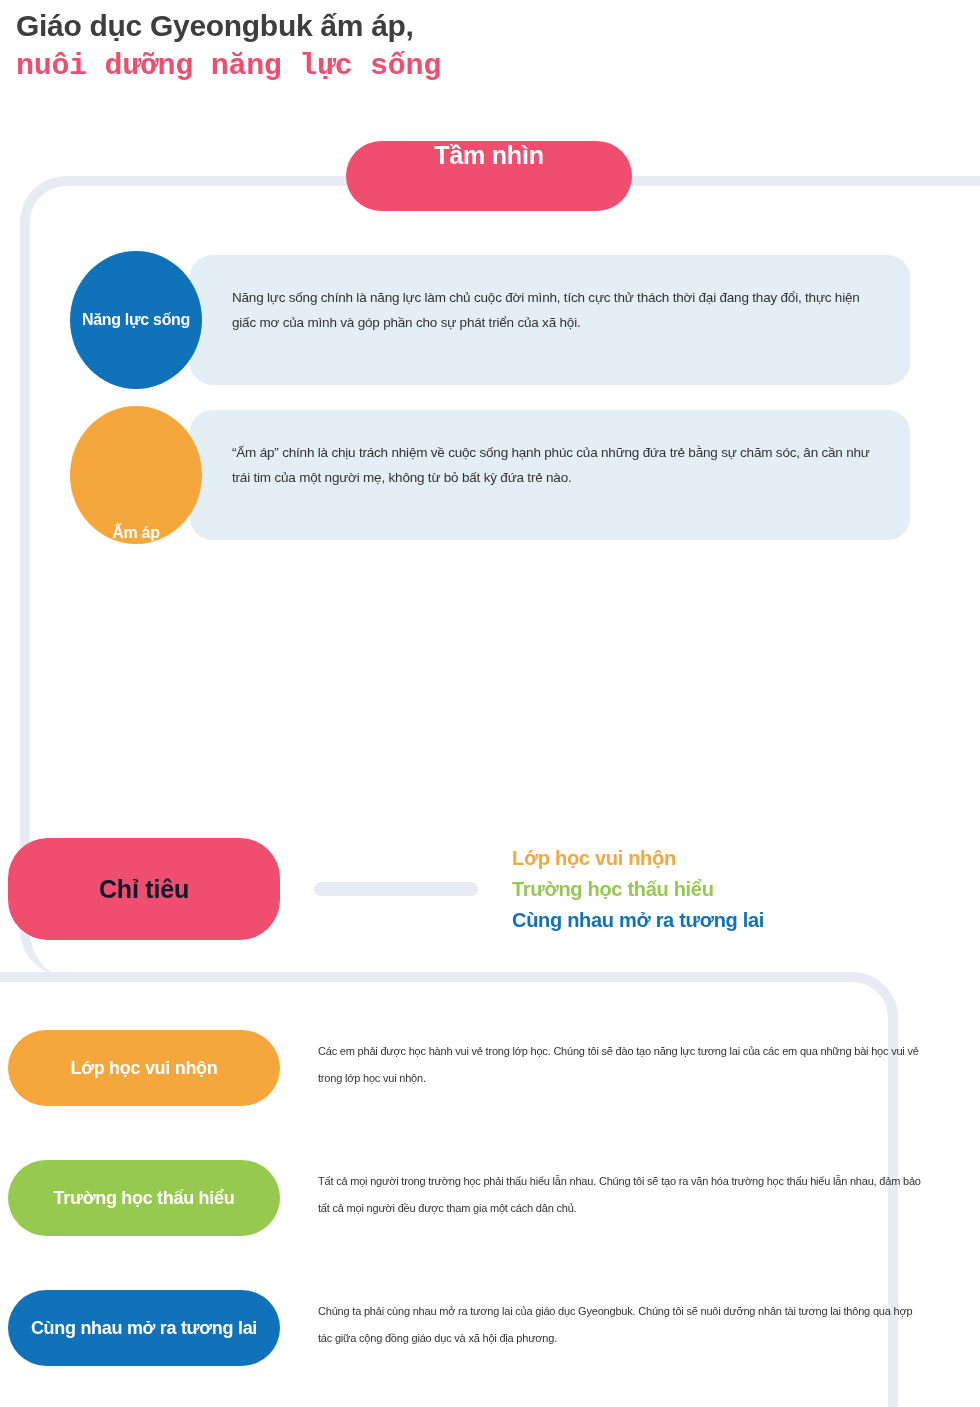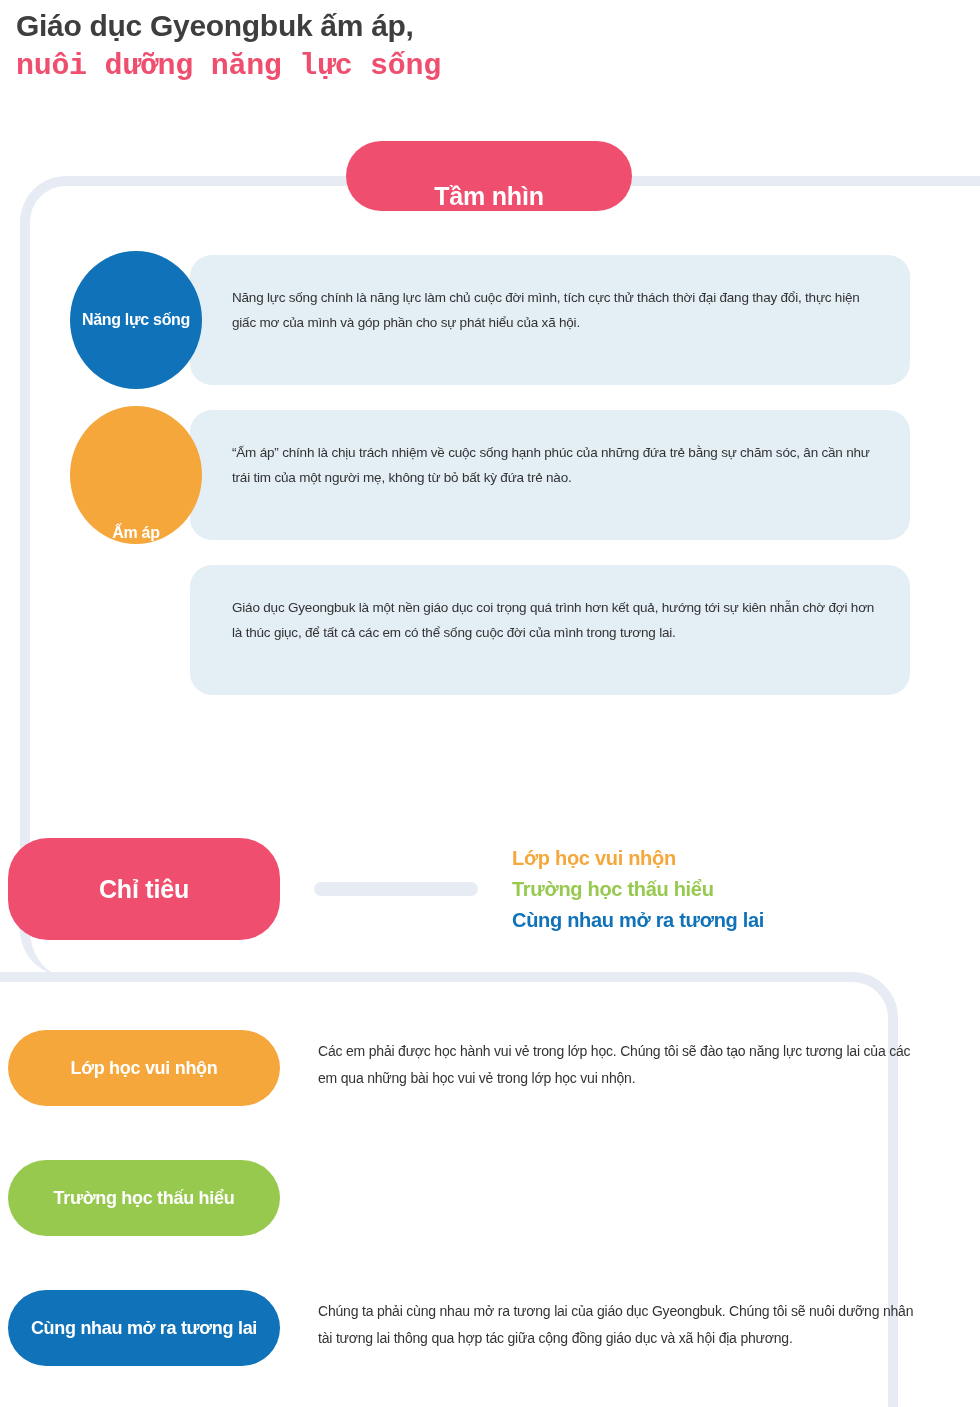--- a/index.html
+++ b/index.html
@@ -34,21 +34,21 @@
     border-radius: 46px;
     border-top-color: #e7ecf4;
   }
 
   
   .vision-badge {
     position: absolute; left: 346px; top: 141px;
     width: 286px; height: 70px;
     background: #ef4e6e; border-radius: 36px;
     color: #ffffff; font-size: 25px; font-weight: bold;
-    display: flex; align-items: flex-end; justify-content: center;
+    display: flex; align-items: flex-start; justify-content: center;
     letter-spacing: -0.2px;
   }
 
   
   .vision-rows { position: absolute; left: 0; top: 255px; width: 980px; }
   .vision-row { position: relative; height: 155px; }
   .vision-panel {
     position: absolute; left: 190px; top: 0;
     width: 720px; height: 130px;
     background: #e4eef5; border-radius: 22px;
@@ -65,21 +65,21 @@
     color: #ffffff; font-size: 16px; font-weight: bold;
     display: flex; align-items: center; justify-content: center;
     text-align: center; line-height: 22px; letter-spacing: -0.3px;
   }
 
   
   .goal-badge {
     position: absolute; left: 8px; top: 838px;
     width: 272px; height: 102px;
     background: #ef4e6e; border-radius: 40px;
-    color: #ffffff; font-size: 25px; font-weight: bold;
+    color: #0f172a; font-size: 25px; font-weight: bold;
     display: flex; align-items: center; justify-content: center;
     letter-spacing: -0.2px;
   }
   .goal-connector {
     position: absolute; left: 314px; top: 882px;
     width: 164px; height: 14px;
     background: #e7ecf4; border-radius: 7px;
   }
   .goal-list { position: absolute; left: 512px; top: 843px; }
   .goal-list-item {
@@ -93,21 +93,21 @@
   .goal-pill {
     position: absolute; left: 8px; top: 0;
     width: 272px; height: 76px;
     border-radius: 38px;
     color: #ffffff; font-size: 18px; font-weight: bold;
     display: flex; align-items: center; justify-content: center;
     letter-spacing: -0.3px;
   }
   .goal-text {
     position: absolute; left: 318px; top: 8px; width: 608px;
-    font-size: 14px; color: #333333; line-height: 27px;
+    font-size: 11px; color: #333333; line-height: 27px;
     letter-spacing: -0.2px;
   }
 </style>
 </head>
 <body>
 
 <div id="page">
 
   <div class="frame frame-vision"></div>
   <div class="frame frame-goal"></div>
@@ -118,40 +118,37 @@
   </div>
 
   <div class="vision-badge">
     <span>Tầm nhìn</span>
   </div>
 
   <div class="vision-rows">
 
     <div class="vision-row">
       <div class="vision-panel">
-        <p>Năng lực sống chính là năng lực làm chủ cuộc đời mình, tích cực thử thách thời đại đang thay đổi, thực hiện giấc mơ của mình và góp phần cho sự phát hiểu của xã hội.</p>
+        <p>Năng lực sống chính là năng lực làm chủ cuộc đời mình, tích cực thử thách thời đại đang thay đổi, thực hiện giấc mơ của mình và góp phần cho sự phát triển của xã hội.</p>
       </div>
       <div class="vision-circle" style="background:#1072b8;">
         <span>Năng lực sống</span>
       </div>
     </div>
 
     <div class="vision-row">
       <div class="vision-panel">
         <p>“Ấm áp” chính là chịu trách nhiệm về cuộc sống hạnh phúc của những đứa trẻ bằng sự chăm sóc, ân cần như trái tim của một người mẹ, không từ bỏ bất kỳ đứa trẻ nào.</p>
       </div>
       <div class="vision-circle" style="background:#f5a73c;align-items:flex-end;">
         <span>Ấm áp</span>
       </div>
     </div>
 
     <div class="vision-row">
-      <div class="vision-panel">
-        <p>Giáo dục Gyeongbuk là một nền giáo dục coi trọng quá trình hơn kết quả, hướng tới sự kiên nhẫn chờ đợi hơn là thúc giục, để tất cả các em có thể sống cuộc đời của mình trong tương lai.</p>
-      </div>
     </div>
 
   </div>
 
   <div class="goal-badge">
     <span>Chỉ tiêu</span>
   </div>
   <div class="goal-connector"></div>
 
   <div class="goal-list">
@@ -166,20 +163,21 @@
       <div class="goal-pill" style="background:#f5a73c;">
         <span>Lớp học vui nhộn</span>
       </div>
       <div class="goal-text">Các em phải được học hành vui vẻ trong lớp học. Chúng tôi sẽ đào tạo năng lực tương lai của các em qua những bài học vui vẻ trong lớp học vui nhộn.</div>
     </div>
 
     <div class="goal-row">
       <div class="goal-pill" style="background:#97c94f;">
         <span>Trường học thấu hiểu</span>
       </div>
+      <div class="goal-text">Tất cả mọi người trong trường học phải thấu hiểu lẫn nhau. Chúng tôi sẽ tạo ra văn hóa trường học thấu hiểu lẫn nhau, đảm bảo tất cả mọi người đều được tham gia một cách dân chủ.</div>
     </div>
 
     <div class="goal-row">
       <div class="goal-pill" style="background:#1072b8;">
         <span>Cùng nhau mở ra tương lai</span>
       </div>
       <div class="goal-text">Chúng ta phải cùng nhau mở ra tương lai của giáo dục Gyeongbuk. Chúng tôi sẽ nuôi dưỡng nhân tài tương lai thông qua hợp tác giữa cộng đồng giáo dục và xã hội địa phương.</div>
     </div>
 
   </div>

